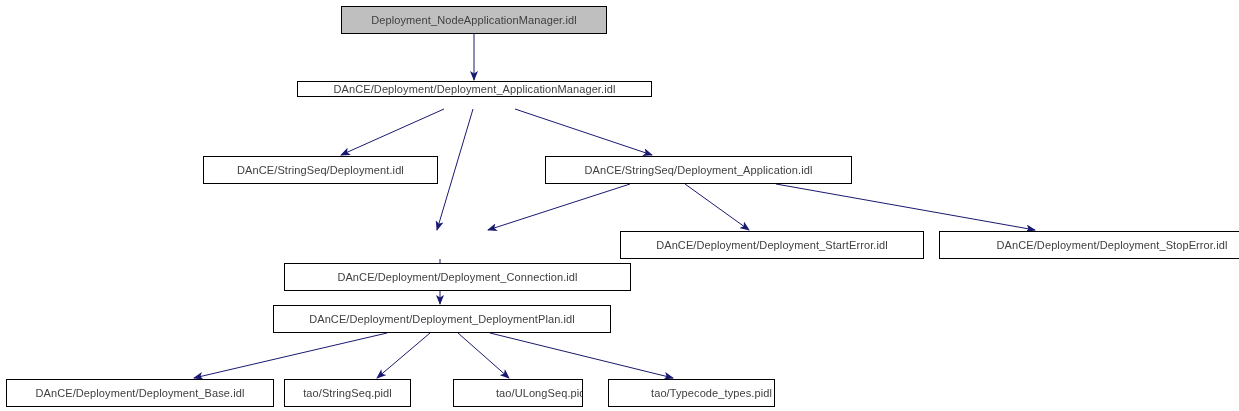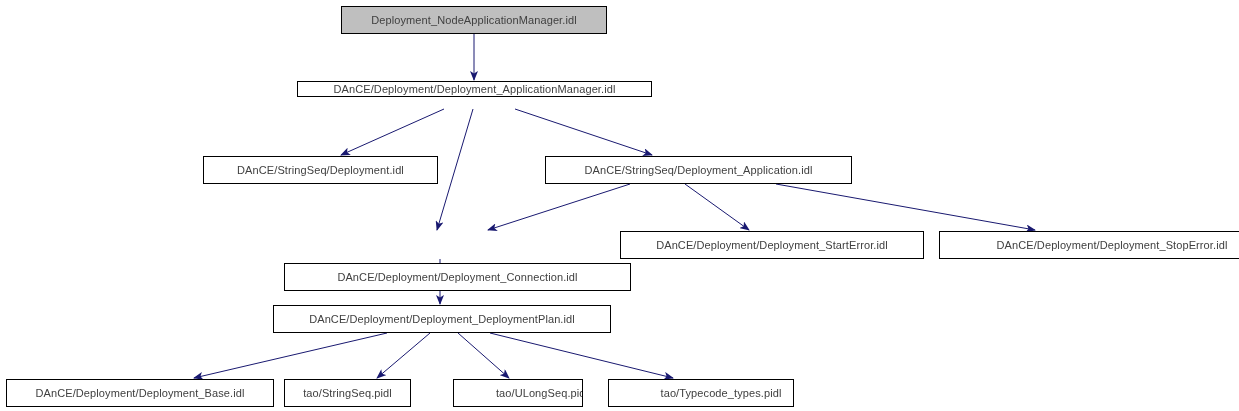--- a/index.html
+++ b/index.html
@@ -103,18 +103,18 @@
       </div>
       <div class="graph-node" style="left: 6px; top: 379px; width: 268px; height: 28px;">
         <span class="node-label">DAnCE/Deployment/Deployment_Base.idl</span>
       </div>
       <div class="graph-node" style="left: 284px; top: 379px; width: 127px; height: 28px;">
         <span class="node-label">tao/StringSeq.pidl</span>
       </div>
       <div class="graph-node" style="left: 453px; top: 379px; width: 130px; height: 28px; padding-left: 48px;">
         <span class="node-label">tao/ULongSeq.pidl</span>
       </div>
-      <div class="graph-node" style="left: 608px; top: 379px; width: 186px; height: 28px; padding-left: 40px;">
+      <div class="graph-node" style="left: 608px; top: 379px; width: 167px; height: 28px; padding-left: 40px;">
         <span class="node-label">tao/Typecode_types.pidl</span>
       </div>
     </div>
 
 </div>
 
 </body></html>

